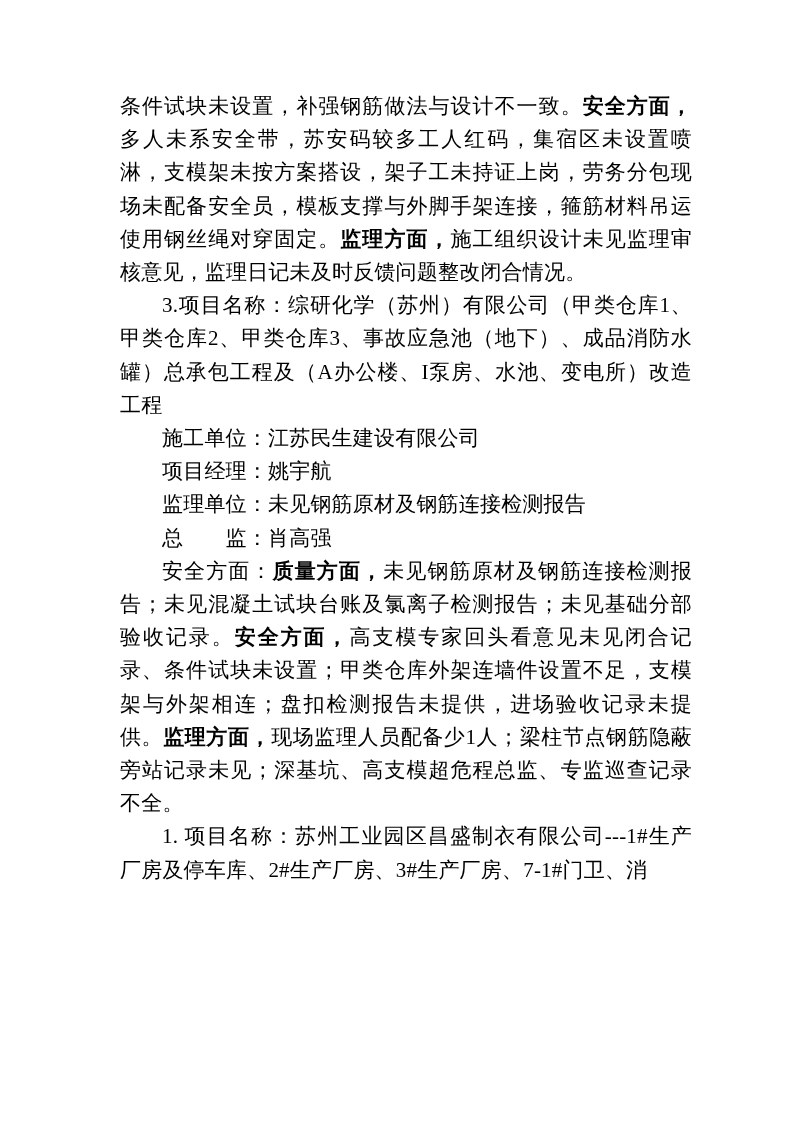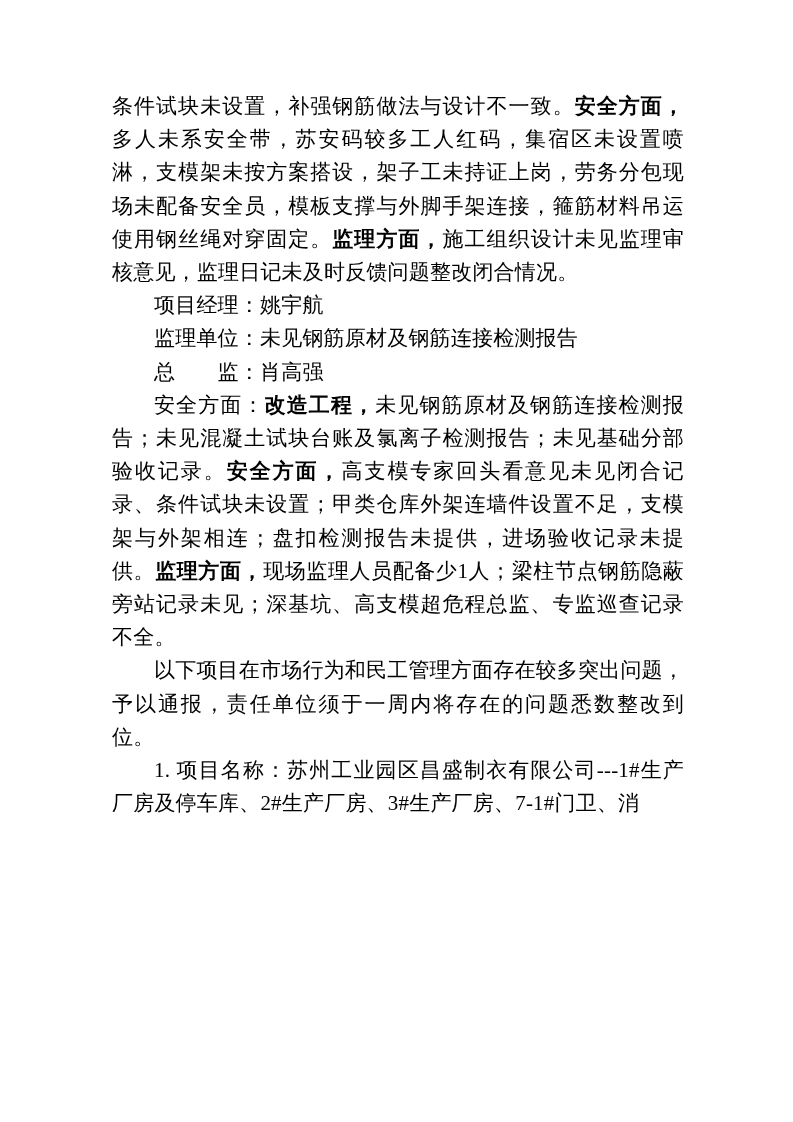--- a/index.html
+++ b/index.html
@@ -11,21 +11,21 @@
     position: relative;
     width: 793px;
     height: 1122px;
     background: #ffffff;
     overflow: hidden;
     font-family: "Liberation Serif", "DejaVu Serif", serif;
     color: #000000;
   }
   .doc-body {
     position: absolute;
-    left: 112px;
+    left: 120px;
     top: 90px;
     width: 572px;
   }
   .doc-body p {
     margin: 0;
     padding: 0;
     font-size: 21px;
     line-height: 33.2px;
     text-align: justify;
     letter-spacing: 0.2px;
@@ -38,20 +38,21 @@
   .run-bold {
     font-weight: 700;
   }
 </style>
 </head>
 <body>
 
 <div class="page" style="background: rgb(255, 255, 255);">
   <div class="doc-body">
       <p><span>条件试块未设置，补强钢筋做法与设计不一致。</span><span class="run-bold">安全方面，</span><span>多人未系安全带，苏安码较多工人红码，集宿区未设置喷淋，支模架未按方案搭设，架子工未持证上岗，劳务分包现场未配备安全员，模板支撑与外脚手架连接，箍筋材料吊运使用钢丝绳对穿固定。</span><span class="run-bold">监理方面，</span><span>施工组织设计未见监理审核意见，监理日记未及时反馈问题整改闭合情况。</span></p>
+      <p class="indent"><span>3.项目名称：综研化学（苏州）有限公司（甲类仓库1、甲类仓库2、甲类仓库3、事故应急池（地下）、成品消防水罐）总承包工程及（A办公楼、I泵房、水池、变电所）改造工程</span></p>
+      <p class="indent"><span>施工单位：江苏民生建设有限公司</span></p>
       <p class="indent"><span>项目经理：姚宇航</span></p>
       <p class="indent"><span>监理单位：未见钢筋原材及钢筋连接检测报告</span></p>
       <p class="indent"><span>总　　监：肖高强</span></p>
-      <p class="indent"><span>安全方面：</span><span class="run-bold">改造工程，</span><span>未见钢筋原材及钢筋连接检测报告；未见混凝土试块台账及氯离子检测报告；未见基础分部验收记录。</span><span class="run-bold">安全方面，</span><span>高支模专家回头看意见未见闭合记录、条件试块未设置；甲类仓库外架连墙件设置不足，支模架与外架相连；盘扣检测报告未提供，进场验收记录未提供。</span><span class="run-bold">监理方面，</span><span>现场监理人员配备少1人；梁柱节点钢筋隐蔽旁站记录未见；深基坑、高支模超危程总监、专监巡查记录不全。</span></p>
-      <p class="indent"><span>以下项目在市场行为和民工管理方面存在较多突出问题，予以通报，责任单位须于一周内将存在的问题悉数整改到位。</span></p>
+      <p class="indent"><span>安全方面：</span><span class="run-bold">质量方面，</span><span>未见钢筋原材及钢筋连接检测报告；未见混凝土试块台账及氯离子检测报告；未见基础分部验收记录。</span><span class="run-bold">安全方面，</span><span>高支模专家回头看意见未见闭合记录、条件试块未设置；甲类仓库外架连墙件设置不足，支模架与外架相连；盘扣检测报告未提供，进场验收记录未提供。</span><span class="run-bold">监理方面，</span><span>现场监理人员配备少1人；梁柱节点钢筋隐蔽旁站记录未见；深基坑、高支模超危程总监、专监巡查记录不全。</span></p>
       <p class="indent"><span>1. 项目名称：苏州工业园区昌盛制衣有限公司---1#生产厂房及停车库、2#生产厂房、3#生产厂房、7-1#门卫、消</span></p>
     </div>
 </div>
 
 </body></html>

